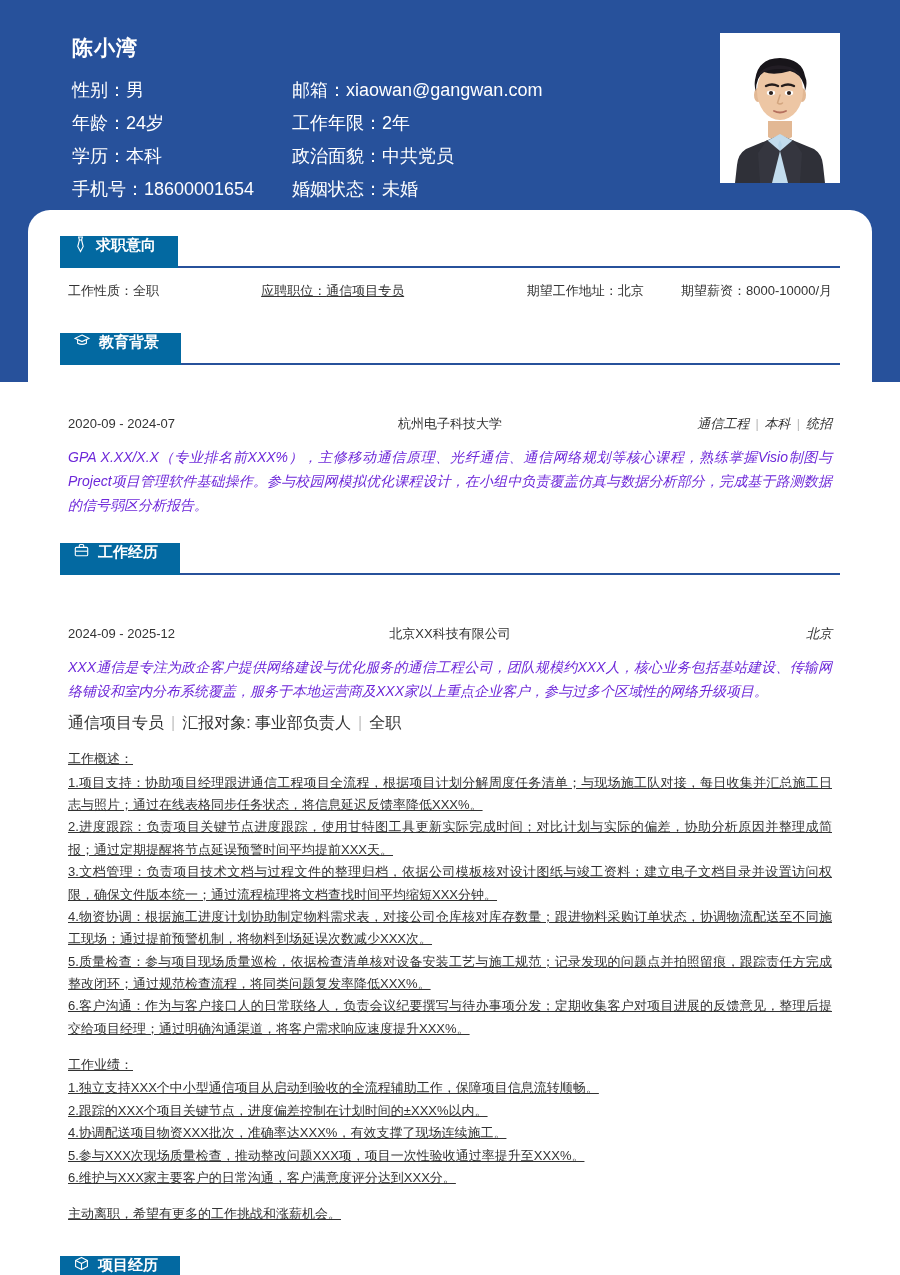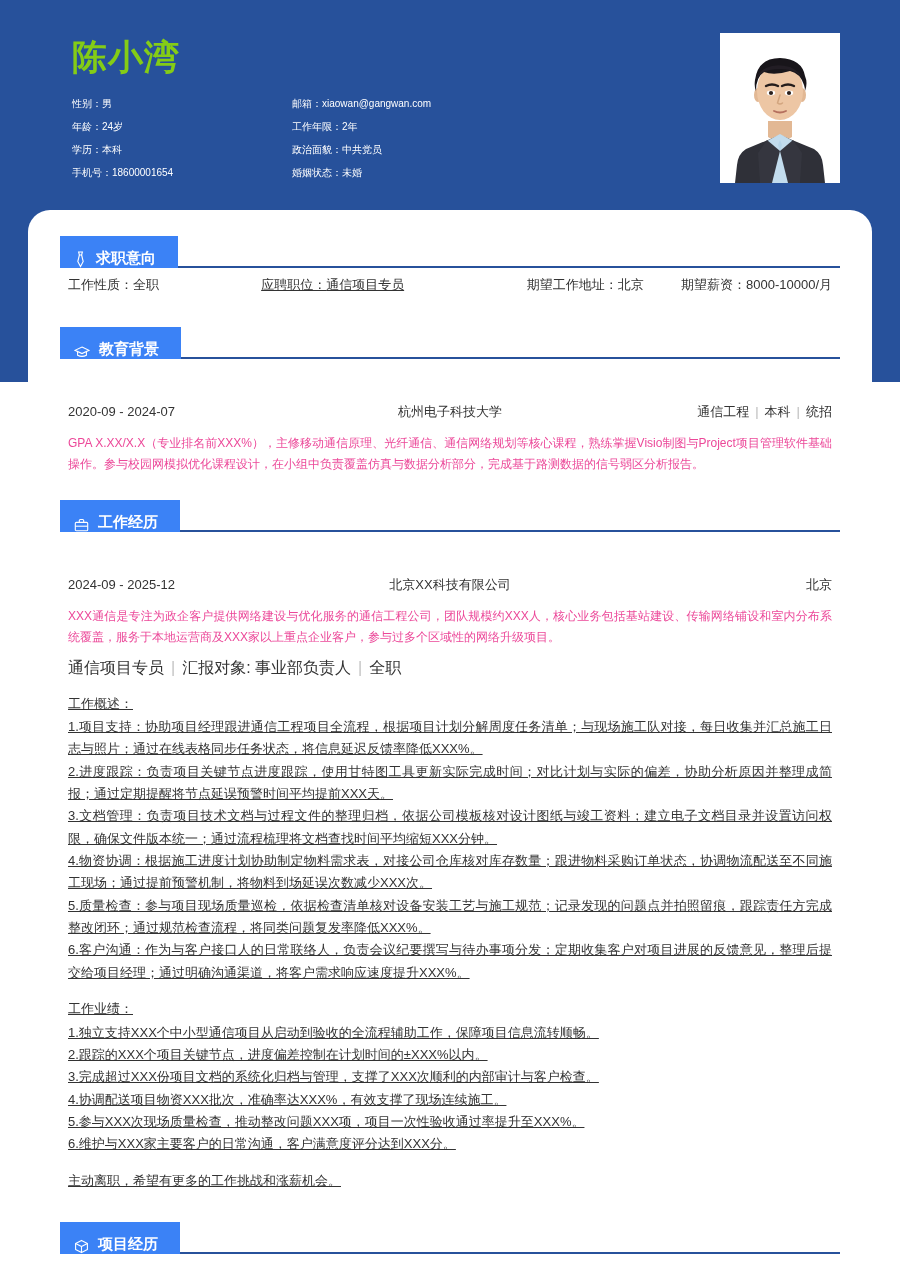--- a/index.html
+++ b/index.html
@@ -18,35 +18,35 @@
     padding: 0;
     height: 210px;
   }
   .banner-inner {
     display: flex;
     align-items: flex-start;
     padding: 28px 60px 0 72px;
   }
   .person-block { flex: 1 1 auto; padding-top: 6px; }
   .person-name {
-    color: #84cc16;
-    font-size: 35px;
+    color: #ffffff;
+    font-size: 21px;
     font-weight: bold;
     letter-spacing: 1px;
     margin-bottom: 16px;
   }
   .meta-grid {
     display: grid;
     grid-template-columns: 220px auto;
     row-gap: 9px;
     column-gap: 0px;
   }
   .meta-item {
     color: #ffffff;
-    font-size: 10px;
+    font-size: 18px;
     white-space: nowrap;
   }
   .meta-item .mk { color: #ffffff; }
   .meta-item .mv { color: #ffffff; }
 
   .photo-wrap {
     width: 120px;
     height: 150px;
     flex: 0 0 120px;
     margin-top: 5px;
@@ -81,41 +81,41 @@
 
   
   .section { margin-bottom: 6px; }
   .sec-head {
     position: relative;
     height: 32px;
     margin-bottom: 0;
   }
   .sec-tab {
     display: inline-flex;
-    align-items: flex-end;
+    align-items: flex-start;
     gap: 9px;
-    background: #3b82f6;
+    background: #0369a1;
     color: #ffffff;
     height: 32px;
     padding: 0 22px 0 14px;
     font-size: 15px;
     font-weight: bold;
     position: relative;
     z-index: 2;
   }
   .sec-tab .sec-icon { display: inline-flex; align-items: center; }
   .sec-rule {
     position: absolute;
     left: 0; right: 0; bottom: 0;
     height: 2px;
     background: #27519B;
     z-index: 1;
   }
 
-  .sec-body { padding: 8px 8px 10px 8px; }
+  .sec-body { padding: 14px 8px 10px 8px; }
 
   
   .kv-row {
     display: flex;
     font-size: 13px;
     color: #333333;
     margin-bottom: 17px;
   }
   .kv { white-space: nowrap; }
   .kv .k { color: #333333; }
@@ -129,29 +129,30 @@
   .entry-top {
     display: flex;
     align-items: baseline;
     font-size: 13px;
     color: #333333;
     margin-bottom: 12px;
     margin-top: 36px;
   }
   .e-date { width: 300px; text-align: left; }
   .e-mid { flex: 1 1 auto; text-align: center; }
-  .e-right { width: 300px; text-align: right; }
+  .e-right { width: 300px; text-align: right; font-style: italic; }
   .e-right .sep { color: #b9b9b9; padding: 0 6px; }
 
   .para {
-    font-size: 12px;
+    font-size: 14px;
     line-height: 1.72;
-    color: #ec4899;
+    color: #6d28d9;
     text-align: justify;
     margin-bottom: 10px;
+    font-style: italic;
   }
   .tagline {
     font-size: 16px;
     color: #333333;
     margin-bottom: 14px;
   }
   .tagline .sep { color: #c2c2c2; padding: 0 7px; }
   .detail {
     font-size: 13px;
     line-height: 1.72;
@@ -307,21 +308,20 @@
           <p>5.质量检查：参与项目现场质量巡检，依据检查清单核对设备安装工艺与施工规范；记录发现的问题点并拍照留痕，跟踪责任方完成整改闭环；通过规范检查流程，将同类问题复发率降低XXX%。</p>
           <p>6.客户沟通：作为与客户接口人的日常联络人，负责会议纪要撰写与待办事项分发；定期收集客户对项目进展的反馈意见，整理后提交给项目经理；通过明确沟通渠道，将客户需求响应速度提升XXX%。</p>
         </div>
 
         <div class="spacer"></div>
 
         <div class="detail">
           <p class="lead">工作业绩：</p>
           <p>1.独立支持XXX个中小型通信项目从启动到验收的全流程辅助工作，保障项目信息流转顺畅。</p>
           <p>2.跟踪的XXX个项目关键节点，进度偏差控制在计划时间的±XXX%以内。</p>
-          <p>3.完成超过XXX份项目文档的系统化归档与管理，支撑了XXX次顺利的内部审计与客户检查。</p>
           <p>4.协调配送项目物资XXX批次，准确率达XXX%，有效支撑了现场连续施工。</p>
           <p>5.参与XXX次现场质量检查，推动整改问题XXX项，项目一次性验收通过率提升至XXX%。</p>
           <p>6.维护与XXX家主要客户的日常沟通，客户满意度评分达到XXX分。</p>
         </div>
 
         <div class="spacer"></div>
 
         <div class="detail">主动离职，希望有更多的工作挑战和涨薪机会。</div>
         <div class="spacer"></div>
       </div>

